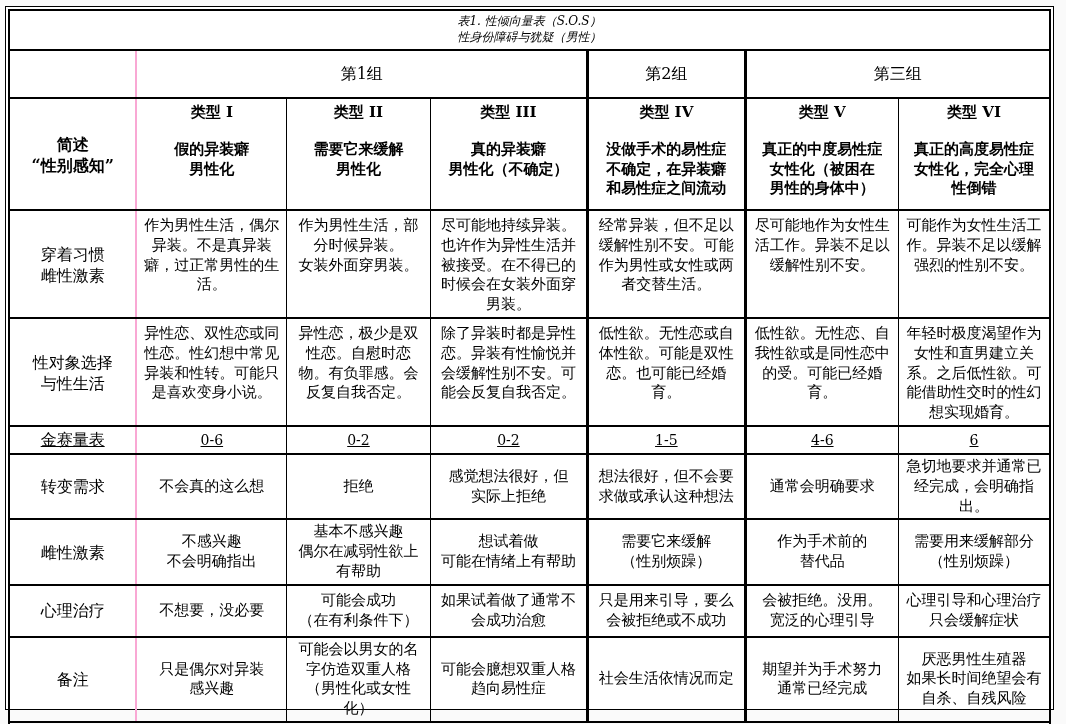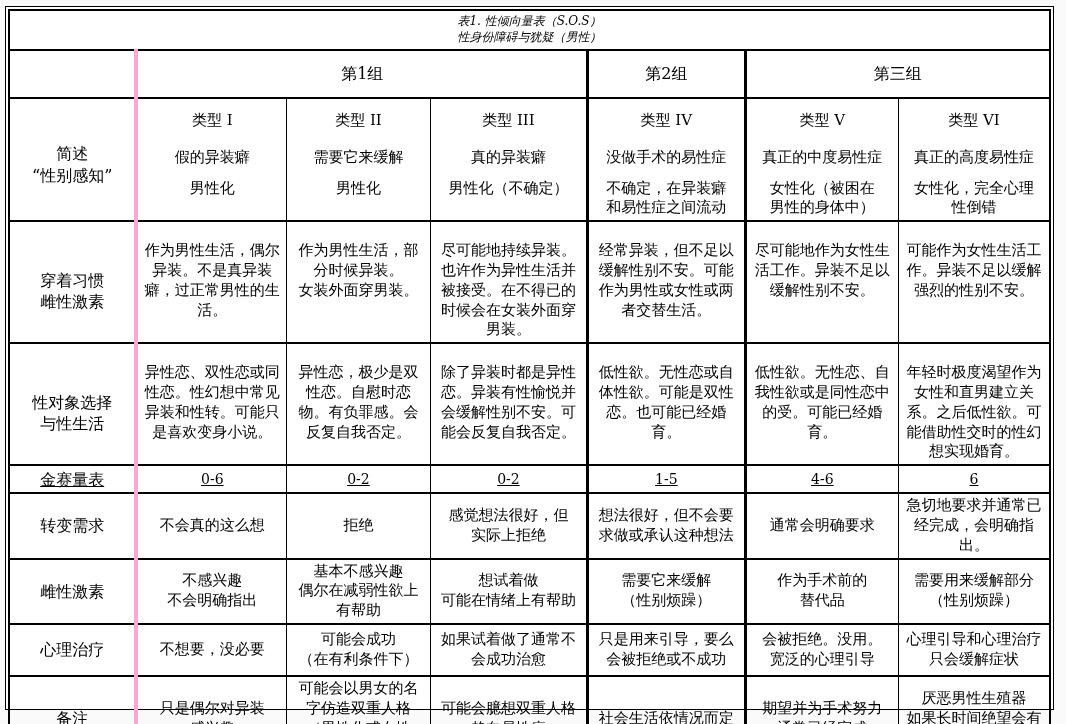--- a/index.html
+++ b/index.html
@@ -17,33 +17,33 @@
     border:2px solid #000;
   }
   td{
     border-left:1px solid #000;border-right:1px solid #000;
     border-top:2px solid #000;border-bottom:2px solid #000;
     padding:2px 4px;font-size:15px;line-height:1.32;
     text-align:center;vertical-align:middle;white-space:pre-line;
     overflow:hidden;box-sizing:border-box;
   }
   td.gsep{border-left:3px solid #000;}
-  td.rowhead{border-right:4px solid #f9a8d4;font-size:16px;}
+  td.rowhead{border-right:2px solid #f9a8d4;font-size:16px;}
   tr.r-title td{border-bottom:2px solid #000;font-style:italic;font-size:12px;line-height:1.3;padding:2px 0;}
   tr.r-group{height:48px;}
   tr.r-group td{font-size:16px;}
   tr.r-title{height:40px;}
   tr.r-types{height:112px;}
-  tr.r-types td{vertical-align:top;padding-top:12px;}
+  tr.r-types td{vertical-align:top;padding-top:4px;font-weight:bold;}
   tr.r-types td.rowhead{vertical-align:middle;}
   .tname{margin-bottom:17px;}
-  .tdesc{margin-bottom:11px;}
+  .tdesc{margin-bottom:0;}
   tr.r-dress{height:84px;}
   tr.r-sex{height:96px;}
-  tr.r-dress td,tr.r-sex td{vertical-align:top;padding-top:19px;}
+  tr.r-dress td,tr.r-sex td{vertical-align:top;padding-top:5px;}
   tr.r-dress td.rowhead,tr.r-sex td.rowhead{vertical-align:middle;}
   tr.r-kinsey{height:28px;text-decoration:underline;}
   tr.r-kinsey td{font-size:14px;}
   tr.r-kinsey td.rowhead{font-size:16px;}
   tr.r-demand{height:54px;}
   tr.r-estrogen{height:48px;}
   tr.r-therapy{height:52px;}
   tr.r-notes{height:76px;}
   tr.r-foot{height:42px;}
   tr.r-foot td{text-align:left;vertical-align:middle;padding:2px 6px;font-size:15.5px;}

